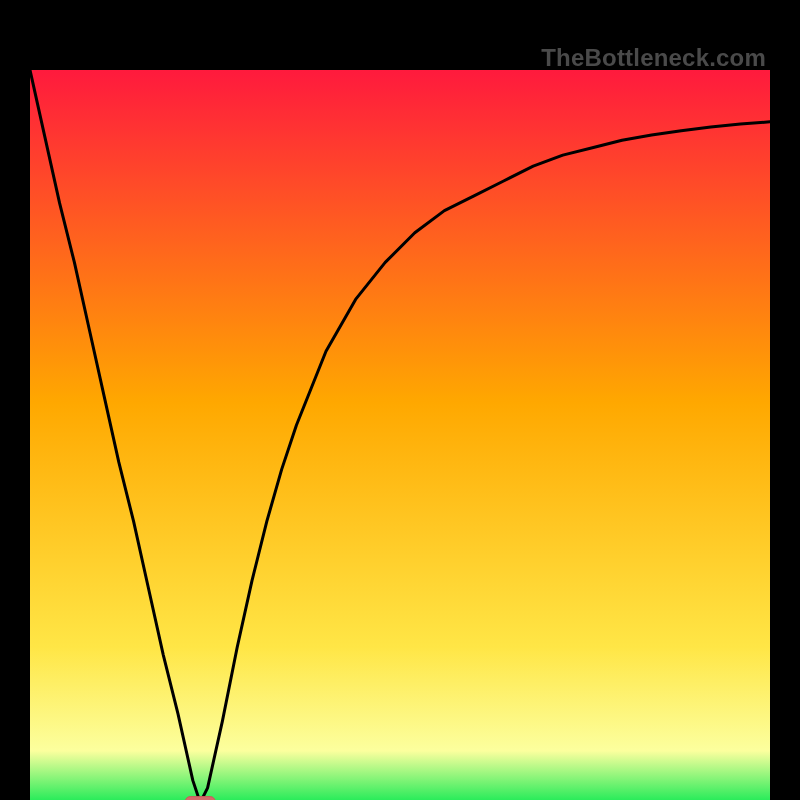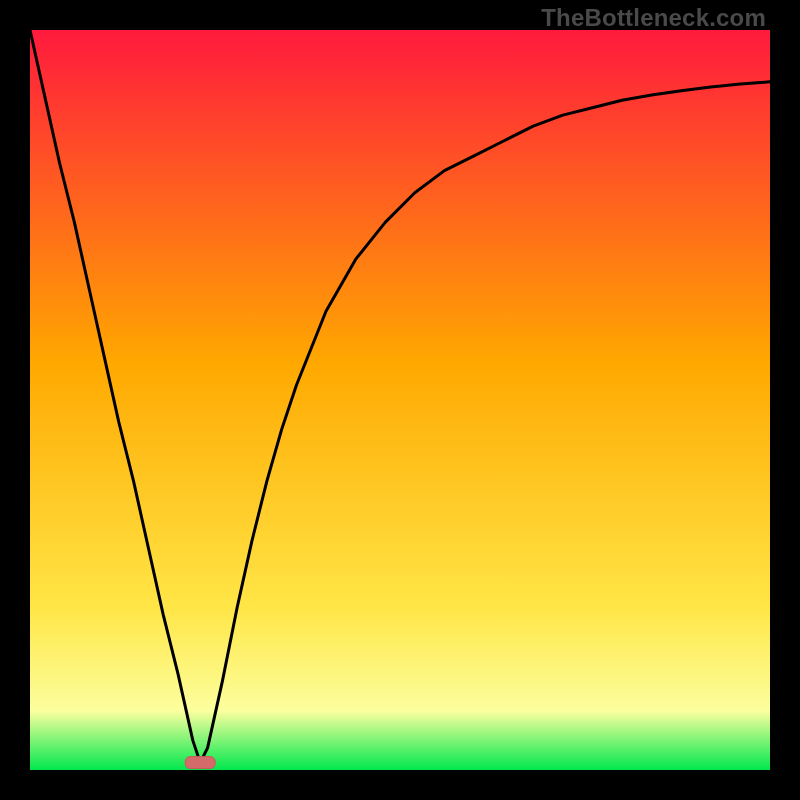--- a/index.html
+++ b/index.html
@@ -9,20 +9,21 @@
     height: 800px;
     overflow: hidden;
     font-family: Arial, Helvetica, sans-serif;
     background: #000;
   }
   .frame {
     position: relative;
     width: 800px;
     height: 684px;
     background: #000;
+    margin-top: 40px;
   }
   .plot {
     position: absolute;
     left: 30px;
     top: 30px;
     width: 740px;
     height: 740px;
     overflow: hidden;
   }
   .watermark {

